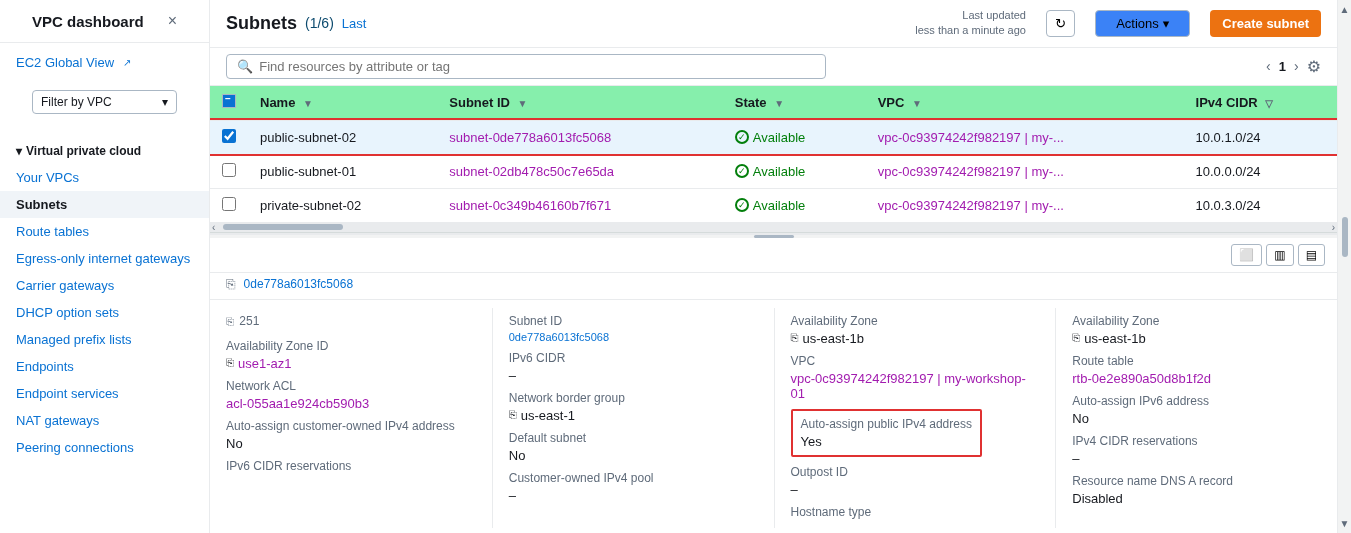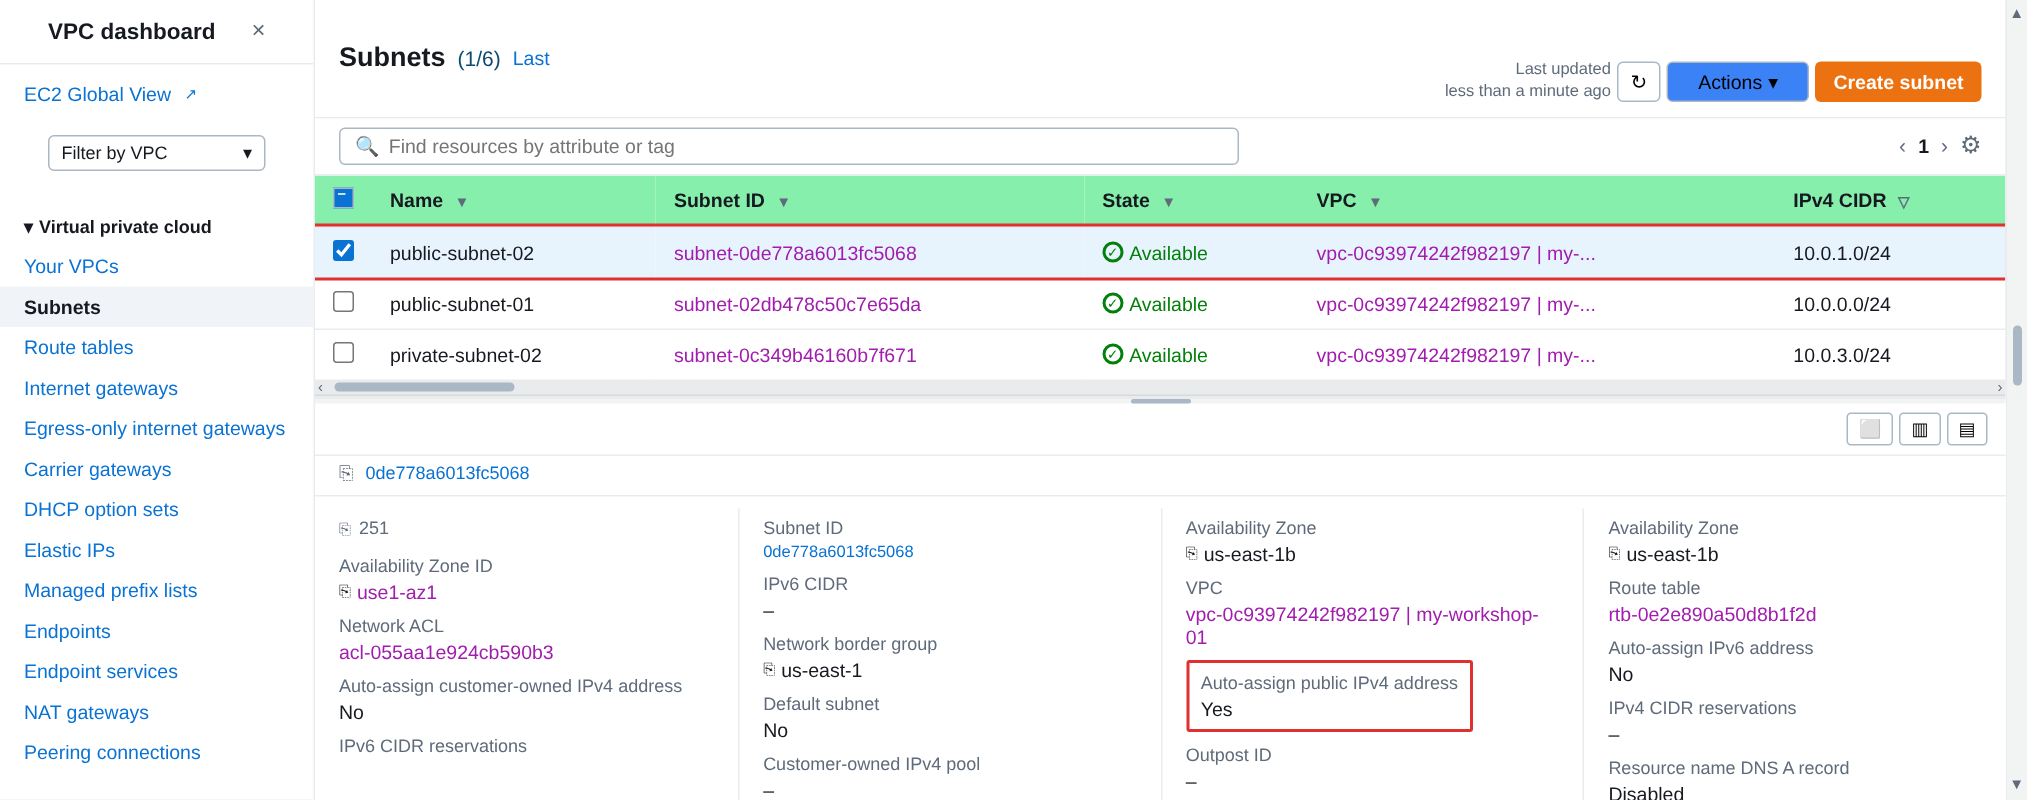--- a/index.html
+++ b/index.html
@@ -20,21 +20,21 @@
 
     
     .main-content { flex: 1; display: flex; flex-direction: column; overflow: hidden; background: #f2f3f3; }
 
     
     .top-bar { background: #fff; border-bottom: 1px solid #e9ebed; padding: 8px 16px; display: flex; align-items: center; justify-content: space-between; min-height: 44px; }
     .top-bar-left { display: flex; align-items: center; gap: 8px; }
     .page-title { font-size: 18px; font-weight: 700; color: #16191f; }
     .page-count { font-size: 14px; color: #0c4a6e; }
     .info-link { color: #0972d3; font-size: 13px; cursor: pointer; }
-    .top-bar-right { display: flex; align-items: center; gap: 4px; margin-top: 31px; }
+    .top-bar-right { display: flex; align-items: center; gap: 20px; }
     .last-updated { font-size: 11px; color: #5f6b7a; text-align: right; line-height: 1.4; }
     .refresh-btn { border: 1px solid #aab7c4; background: #fff; border-radius: 4px; padding: 5px 8px; cursor: pointer; display: flex; align-items: center; }
     .actions-btn { border: 1px solid #aab7c4; background: #3b82f6; border-radius: 4px; padding: 5px 20px; cursor: pointer; display: flex; align-items: center; gap: 4px; font-size: 13px; }
     .create-btn { background: #ec7211; border: none; color: #fff; border-radius: 4px; padding: 6px 12px; cursor: pointer; font-size: 13px; font-weight: 600; }
 
     
     .search-bar { background: #fff; border-bottom: 1px solid #e9ebed; padding: 6px 16px; display: flex; align-items: center; }
     .search-input-wrap { display: flex; align-items: center; border: 1px solid #aab7c4; border-radius: 4px; padding: 4px 10px; background: #fff; width: 600px; gap: 6px; }
     .search-input { border: none; outline: none; font-size: 13px; color: #aab7c4; width: 100%; }
 
@@ -114,33 +114,27 @@
       <div class="sidebar-item">
         <span>Your VPCs</span>
       </div>
       <div class="sidebar-item active">
         <span>Subnets</span>
       </div>
       <div class="sidebar-item">
         <span>Route tables</span>
       </div>
       <div class="sidebar-item">
-        <span>Internet gateways</span>
-      </div>
-      <div class="sidebar-item">
         <span>Egress-only internet gateways</span>
       </div>
       <div class="sidebar-item">
         <span>Carrier gateways</span>
       </div>
       <div class="sidebar-item">
         <span>DHCP option sets</span>
-      </div>
-      <div class="sidebar-item">
-        <span>Elastic IPs</span>
       </div>
       <div class="sidebar-item">
         <span>Managed prefix lists</span>
       </div>
       <div class="sidebar-item">
         <span>Endpoints</span>
       </div>
       <div class="sidebar-item">
         <span>Endpoint services</span>
       </div>

